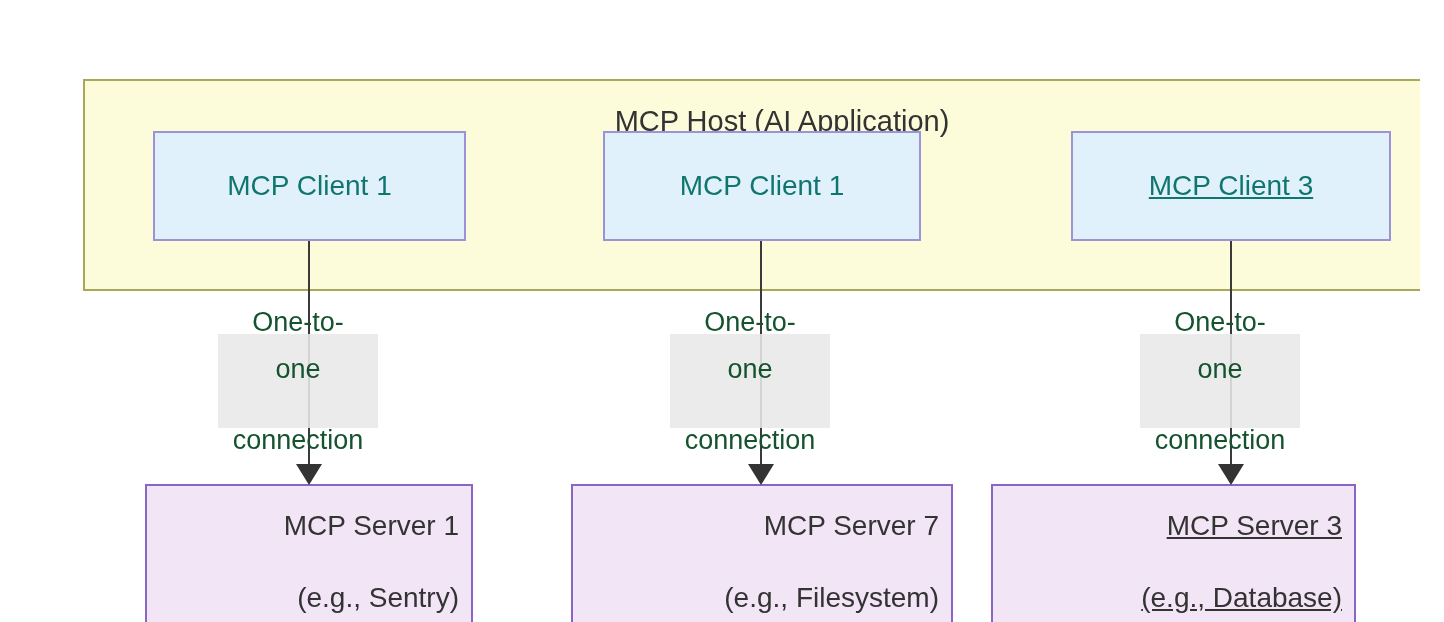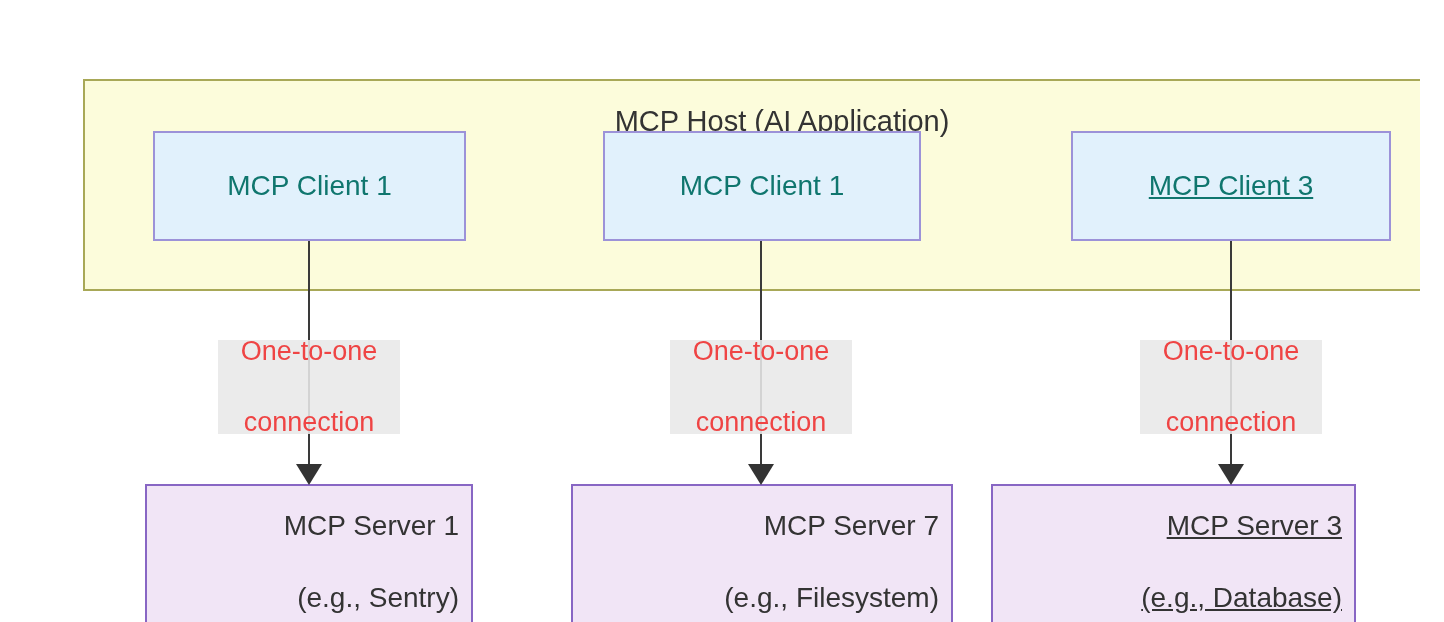--- a/index.html
+++ b/index.html
@@ -73,31 +73,31 @@
     border-top: 21px solid #333333;
     z-index: 3;
   }
   .arrow-head-1 { left: 248px; }
   .arrow-head-2 { left: 700px; }
   .arrow-head-3 { left: 1170px; }
 
   
   .edge-label {
     position: absolute;
-    top: 292px;
-    width: 182px;
+    top: 286px;
+    width: 160px;
     height: 94px;
     background: rgba(232, 232, 232, 0.88);
     display: flex;
     flex-direction: column;
     align-items: center;
     justify-content: center;
     font-size: 27px;
     line-height: 47px;
-    color: #ef4444;
+    color: #14532d;
     text-align: center;
     z-index: 4;
   }
   .edge-label-1 { left: 170px; }
   .edge-label-2 { left: 622px; }
   .edge-label-3 { left: 1092px; }
 
   
   .server-box {
     position: absolute;

